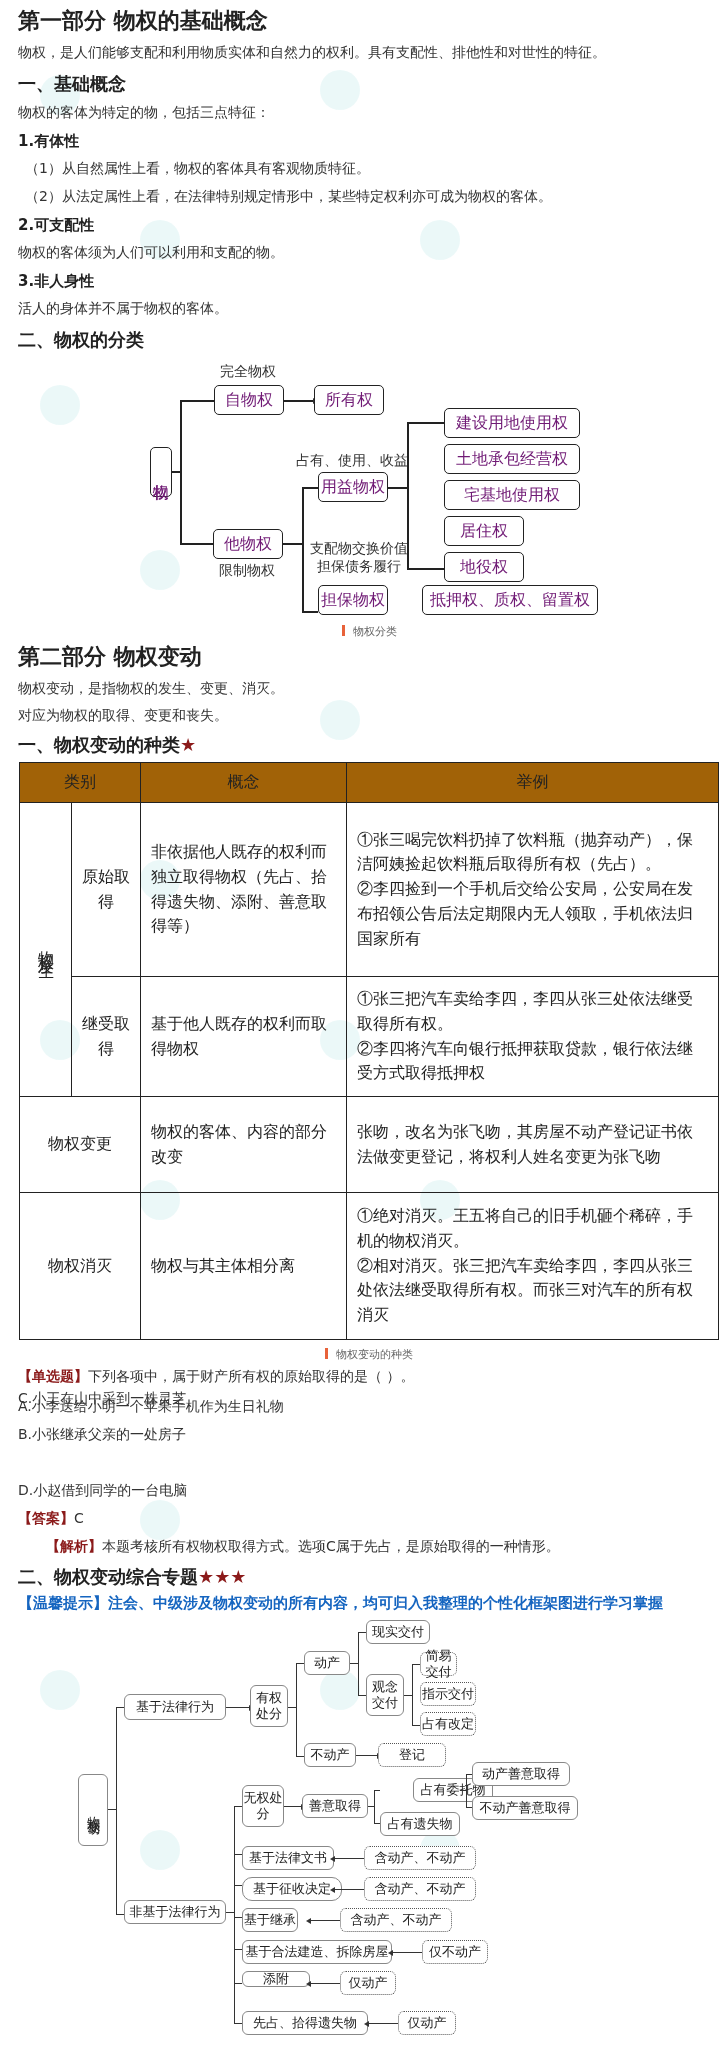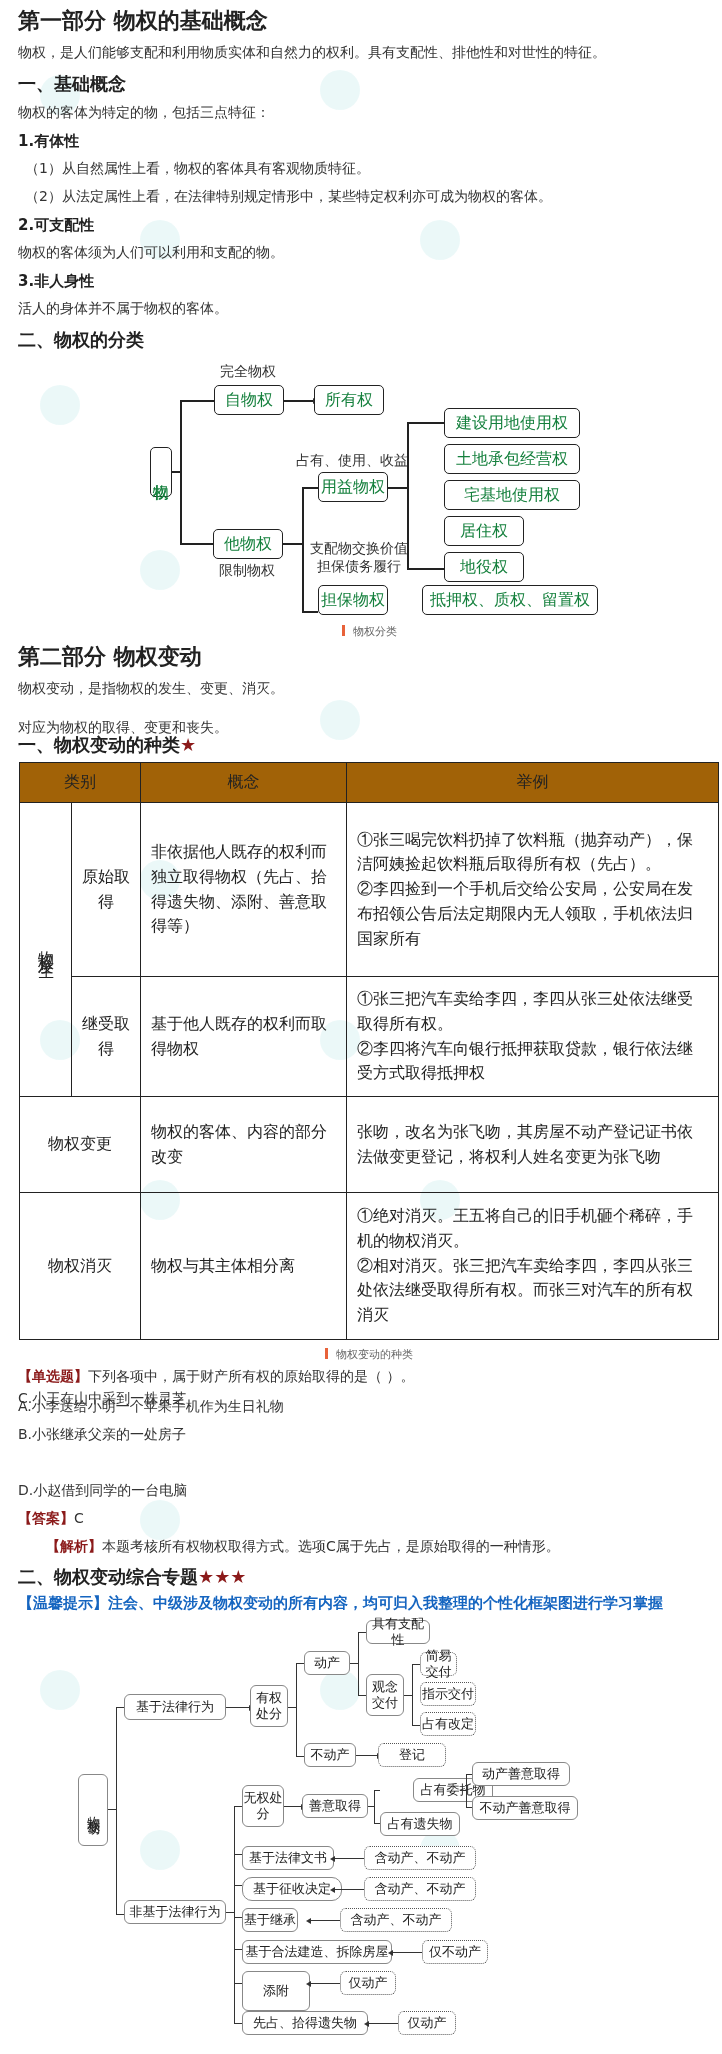--- a/index.html
+++ b/index.html
@@ -10,21 +10,21 @@
   .h2 { font-size: 18px; font-weight: bold; color: #222; left: 18px; }
   .h3 { font-size: 15px; font-weight: bold; color: #222; left: 18px; }
   .p { font-size: 14px; color: #333; left: 18px; white-space: nowrap; }
   .star { color: #8b1a1a; }
   .tag { color: #8b1a1a; font-weight: bold; }
   .tip { color: #1565c0; font-weight: bold; font-size: 15px; left: 18px; white-space: nowrap; }
   .caption { font-size: 11px; color: #666; white-space: nowrap; }
   .caption .bar { display: inline-block; width: 3px; height: 11px; background: #e8623a; margin-right: 8px; vertical-align: -1px; }
 
   
-  .box1 { position: absolute; border: 1.5px solid #222; border-radius: 5px; background: #fff; font-size: 16px; color: #15803d; display: flex; align-items: center; justify-content: center; font-family: "DejaVu Sans", sans-serif; }
+  .box1 { position: absolute; border: 1.5px solid #222; border-radius: 5px; background: #fff; font-size: 16px; color: #701a75; display: flex; align-items: center; justify-content: center; font-family: "DejaVu Sans", sans-serif; }
   .lbl1 { position: absolute; font-size: 14px; color: #333; white-space: nowrap; font-family: "DejaVu Serif", serif; }
   .ln { position: absolute; background: #222; }
 
   
   table.t { position: absolute; left: 19px; top: 762px; width: 700px; border-collapse: collapse; font-family: "DejaVu Serif", "Liberation Serif", serif; font-size: 16px; color: #222; }
   table.t td, table.t th { border: 1.5px solid #222; vertical-align: middle; line-height: 1.55; }
   table.t th { background: #a16207; font-weight: normal; height: 40px; text-align: center; }
   table.t td.thin-l { border-left: 1px solid #888; }
   table.t td.c { text-align: center; }
   table.t td.pad { padding: 4px 10px; }
@@ -109,21 +109,21 @@
 
   <div class="lbl1" style="left:310px;top:540px;">支配物交换价值</div>
   <div class="lbl1" style="left:317px;top:558px;">担保债务履行</div>
   <div class="box1" style="left:318px;top:585px;width:70px;height:30px;">担保物权</div>
   <div class="box1" style="left:422px;top:585px;width:176px;height:30px;">抵押权、质权、留置权</div>
 </div>
 <div class="abs caption" style="left:342px;top:624px;"><span class="bar"></span><span>物权分类</span></div>
 
 <div class="abs h1" style="top:642px;">第二部分 物权变动</div>
 <div class="abs p" style="top:680px;">物权变动，是指物权的发生、变更、消灭。</div>
-<div class="abs p" style="top:707px;margin-top:12px;">对应为物权的取得、变更和丧失。</div>
+<div class="abs p" style="top:707px;">对应为物权的取得、变更和丧失。</div>
 <div class="abs h2" style="top:733px;"><span>一、物权变动的种类</span><span class="star">★</span></div>
 
 <table class="t">
   <colgroup>
       <col style="width:52px">
       <col style="width:69px">
       <col style="width:206px">
       <col>
     </colgroup>
   <tbody>
@@ -195,21 +195,21 @@
   <div class="ln2" style="left:288px;top:1707px;width:8px;height:1px;"></div>
   <div class="ln2" style="left:296px;top:1663px;width:1px;height:94px;"></div>
   <div class="ln2" style="left:296px;top:1663px;width:8px;height:1px;"></div>
   <div class="ln2" style="left:296px;top:1756px;width:8px;height:1px;"></div>
 
   <div class="box2" style="left:304px;top:1651px;width:46px;height:24px;">动产</div>
   <div class="ln2" style="left:350px;top:1663px;width:8px;height:1px;"></div>
   <div class="ln2" style="left:358px;top:1632px;width:1px;height:64px;"></div>
   <div class="ln2" style="left:358px;top:1632px;width:8px;height:1px;"></div>
   <div class="ln2" style="left:358px;top:1695px;width:8px;height:1px;"></div>
-  <div class="box2" style="left:366px;top:1620px;width:64px;height:24px;">具有支配性</div>
+  <div class="box2" style="left:366px;top:1620px;width:64px;height:24px;">现实交付</div>
   <div class="box2" style="left:366px;top:1674px;width:38px;height:42px;">观念交付</div>
   <div class="ln2" style="left:404px;top:1695px;width:8px;height:1px;"></div>
   <div class="ln2" style="left:412px;top:1664px;width:1px;height:62px;"></div>
   <div class="ln2" style="left:412px;top:1664px;width:8px;height:1px;"></div>
   <div class="ln2" style="left:412px;top:1725px;width:8px;height:1px;"></div>
   <div class="box2 dot" style="left:420px;top:1652px;width:37px;height:24px;">简易交付</div>
   <div class="box2 dot" style="left:420px;top:1682px;width:56px;height:24px;">指示交付</div>
   <div class="box2 dot" style="left:420px;top:1712px;width:56px;height:24px;">占有改定</div>
 
   <div class="box2" style="left:304px;top:1743px;width:52px;height:24px;">不动产</div>
@@ -252,20 +252,20 @@
   <div class="box2 dot" style="left:364px;top:1877px;width:112px;height:24px;">含动产、不动产</div>
 
   <div class="box2" style="left:242px;top:1908px;width:56px;height:24px;">基于继承</div>
   <div class="ln2 arrowL" style="left:310px;top:1920px;width:30px;height:1px;"></div>
   <div class="box2 dot" style="left:340px;top:1908px;width:112px;height:24px;">含动产、不动产</div>
 
   <div class="box2" style="left:242px;top:1940px;width:150px;height:24px;">基于合法建造、拆除房屋</div>
   <div class="ln2 arrowL" style="left:392px;top:1952px;width:30px;height:1px;"></div>
   <div class="box2 dot" style="left:422px;top:1940px;width:66px;height:24px;">仅不动产</div>
 
-  <div class="box2" style="left:242px;top:1971px;width:68px;height:40px;">添附</div>
+  <div class="box2" style="left:242px;top:1971px;width:68px;height:16px;">添附</div>
   <div class="ln2 arrowL" style="left:310px;top:1983px;width:30px;height:1px;"></div>
   <div class="box2 dot" style="left:340px;top:1971px;width:56px;height:24px;">仅动产</div>
 
   <div class="box2" style="left:242px;top:2011px;width:126px;height:24px;">先占、拾得遗失物</div>
   <div class="ln2 arrowL" style="left:368px;top:2023px;width:30px;height:1px;"></div>
   <div class="box2 dot" style="left:398px;top:2011px;width:58px;height:24px;">仅动产</div>
 </div>
 
 </body></html>

